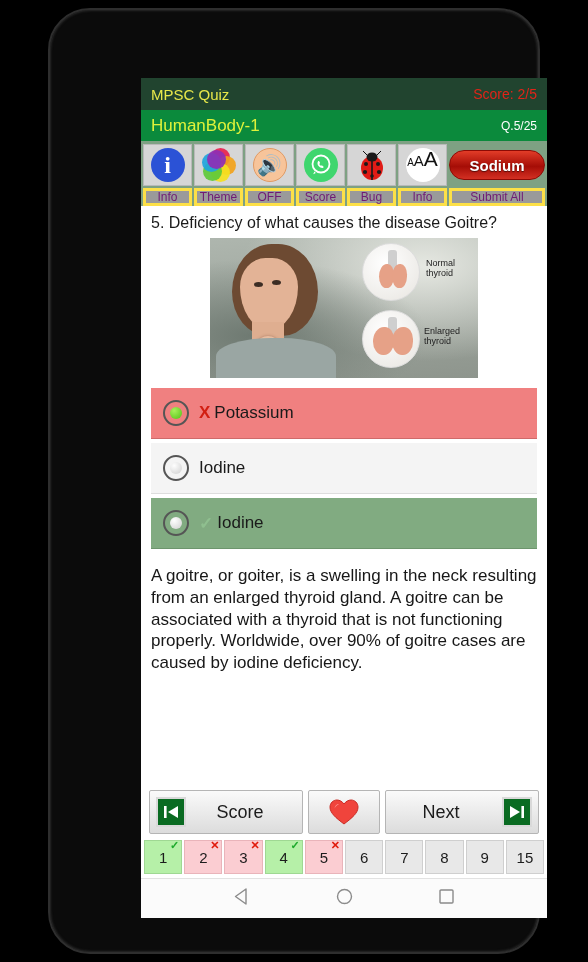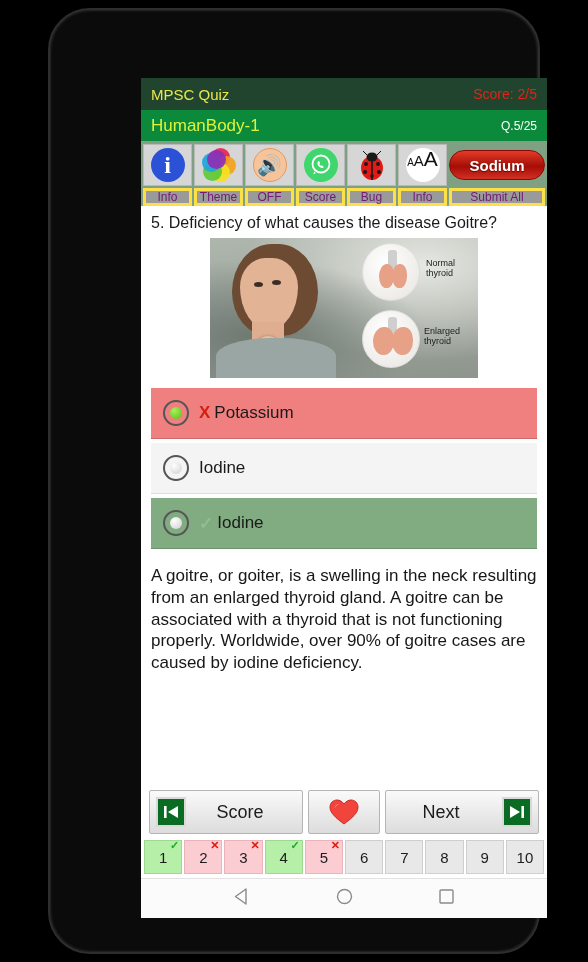--- a/index.html
+++ b/index.html
@@ -616,21 +616,21 @@
       <div class="q-cell">
         <span>7</span>
       </div>
       <div class="q-cell">
         <span>8</span>
       </div>
       <div class="q-cell">
         <span>9</span>
       </div>
       <div class="q-cell">
-        <span>10</span>
+        <span>15</span>
       </div>
     </div>
 
     <div id="android-nav">
       <span>
         <svg viewBox="0 0 19 19">
             <polygon points="13,2 13,17 2.5,9.5" fill="none" stroke="#8b8b8b" stroke-width="1.4" stroke-linejoin="round"></polygon>
           </svg>
       </span>
       <span>

